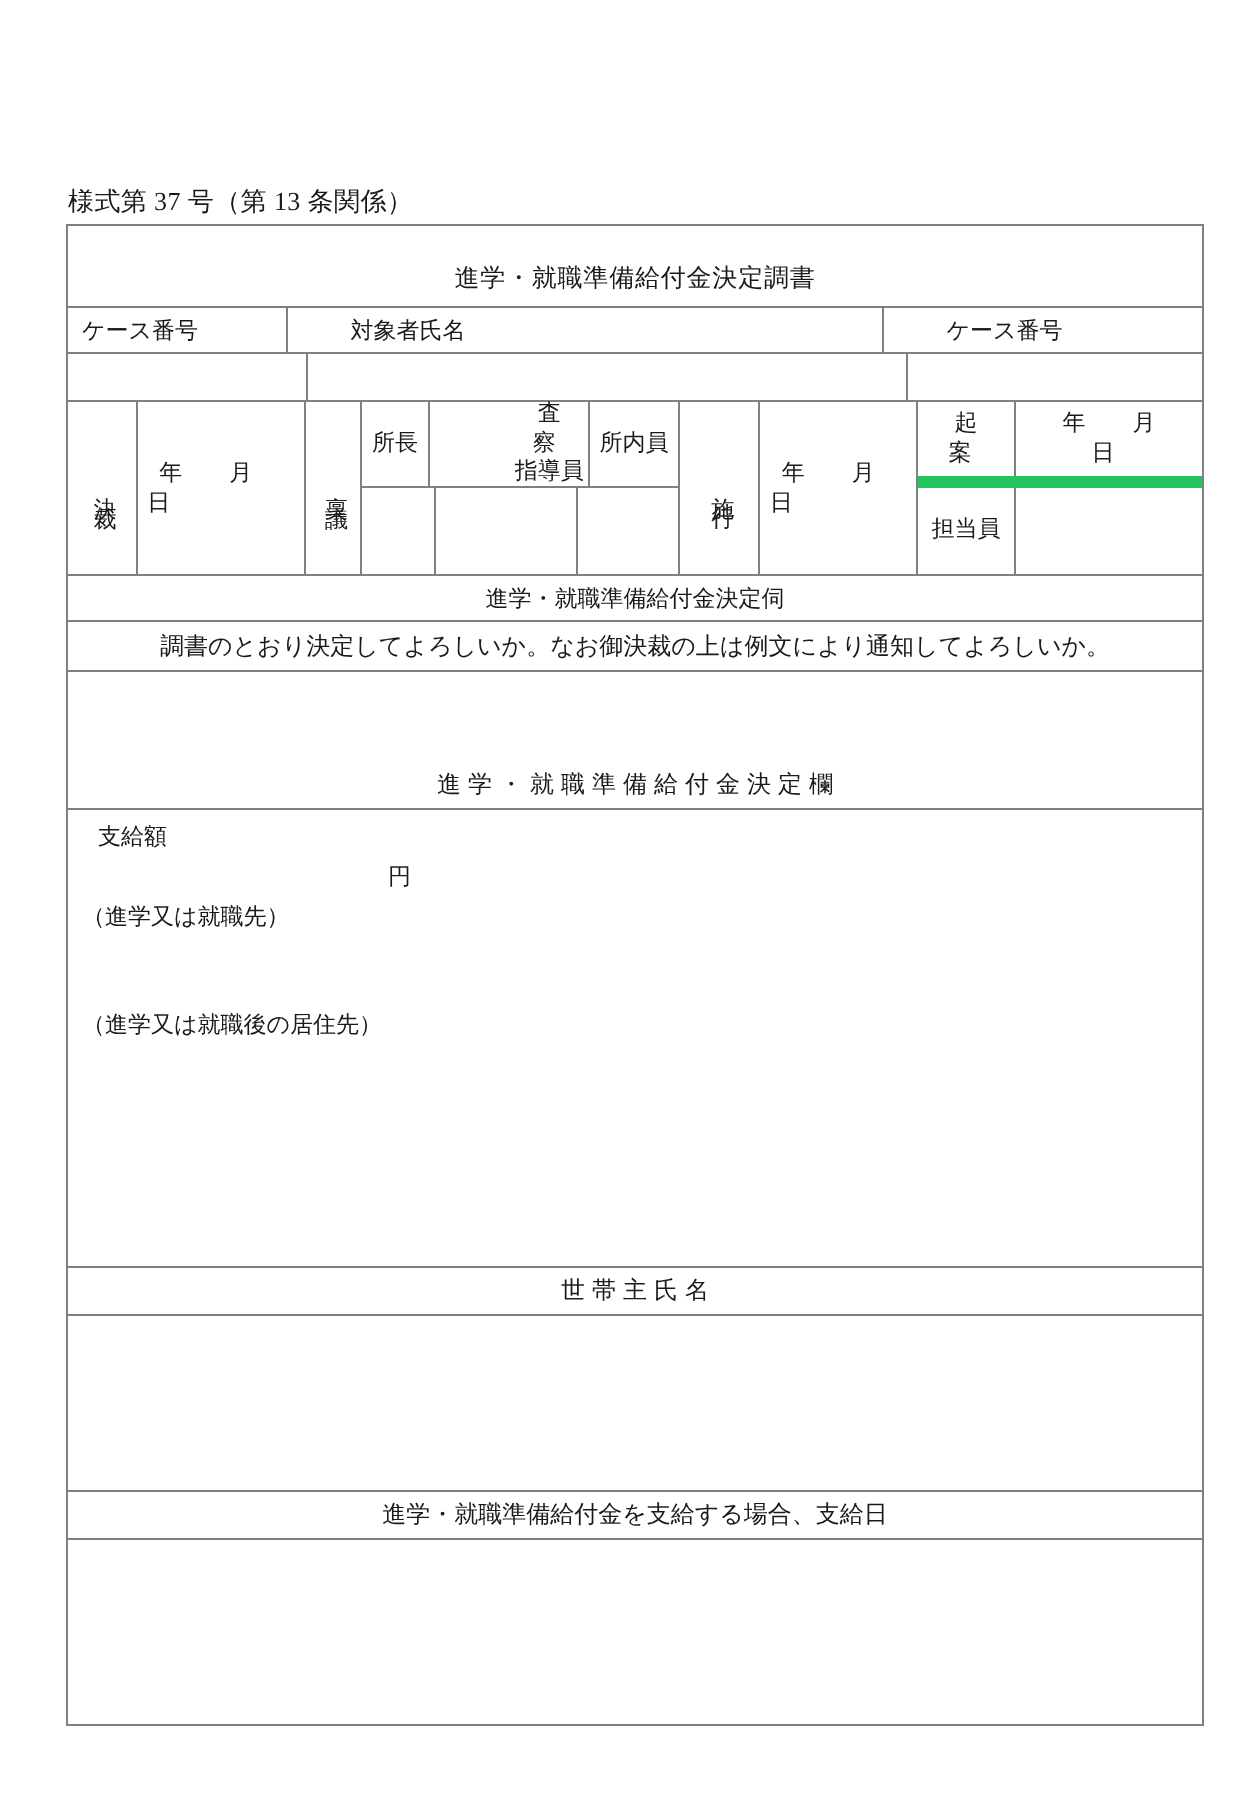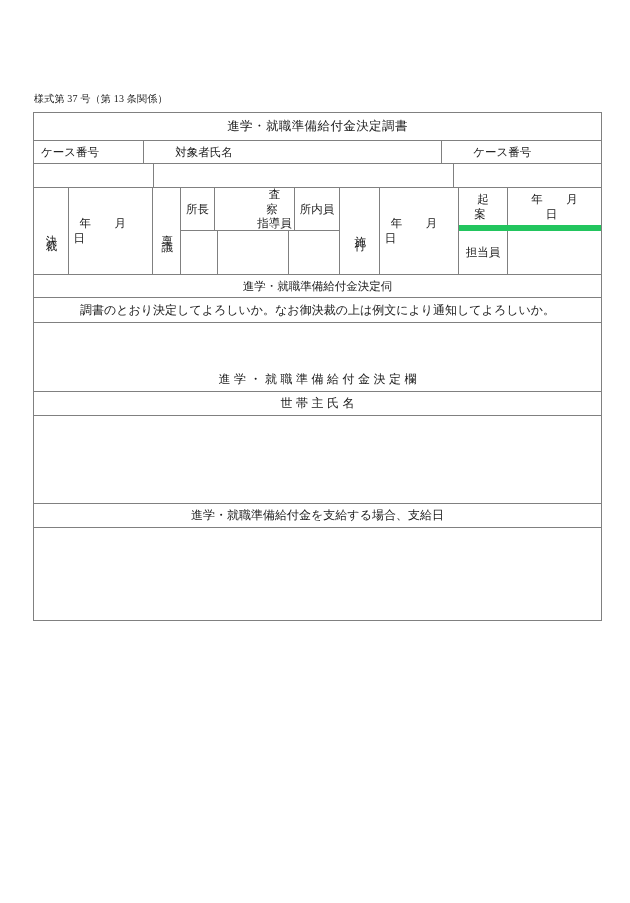--- a/index.html
+++ b/index.html
@@ -21,21 +21,21 @@
     left: 0; top: 0;
     width: 630px;
     height: 903px;
   }
 
   
   .form-no {
     position: absolute;
     left: 34px;
     top: 92px;
-    font-size: 10px;
+    font-size: 13px;
     letter-spacing: 0.2px;
     white-space: nowrap;
   }
 
   
   .frame {
     position: absolute;
     left: 33px;
     top: 112px;
     width: 569px;
@@ -57,21 +57,21 @@
     display: flex;
     align-items: center;
     font-size: 11.5px;
     padding: 0 5px;
     overflow: hidden;
   }
   .cell.center { justify-content: center; }
   .cell.pad-l { padding-left: 7px; }
 
   
-  .title-row { height: 28px; }
+  .title-row { height: 28px; margin-top: 13px; }
   .doc-title {
     width: 100%;
     justify-content: center;
     font-size: 12.5px;
     letter-spacing: 0.4px;
   }
 
   
   .label-row { height: 23px; gap: 24px; }
   .blank-row { height: 24px; }
@@ -276,20 +276,26 @@
     </div>
 
     <div class="row ukagai-body bb">
       <div class="cell full">調書のとおり決定してよろしいか。なお御決裁の上は例文により通知してよろしいか。</div>
     </div>
 
     <div class="row kettei-head bb">
       <div class="cell full">進学・就職準備給付金決定欄</div>
     </div>
 
+    <div class="kettei-body">
+      <div class="fld f-shikyu">支給額</div>
+      <div class="fld f-yen">円</div>
+      <div class="fld f-dest">（進学又は就職先）</div>
+      <div class="fld f-resid">（進学又は就職後の居住先）</div>
+    </div>
 
     <div class="row fushi-head bb">
       <div class="cell full">世帯主氏名</div>
     </div>
 
     <div class="row fushi-body bb">
       <div class="cell full"></div>
     </div>
 
     <div class="row shikyubi-head bb">

